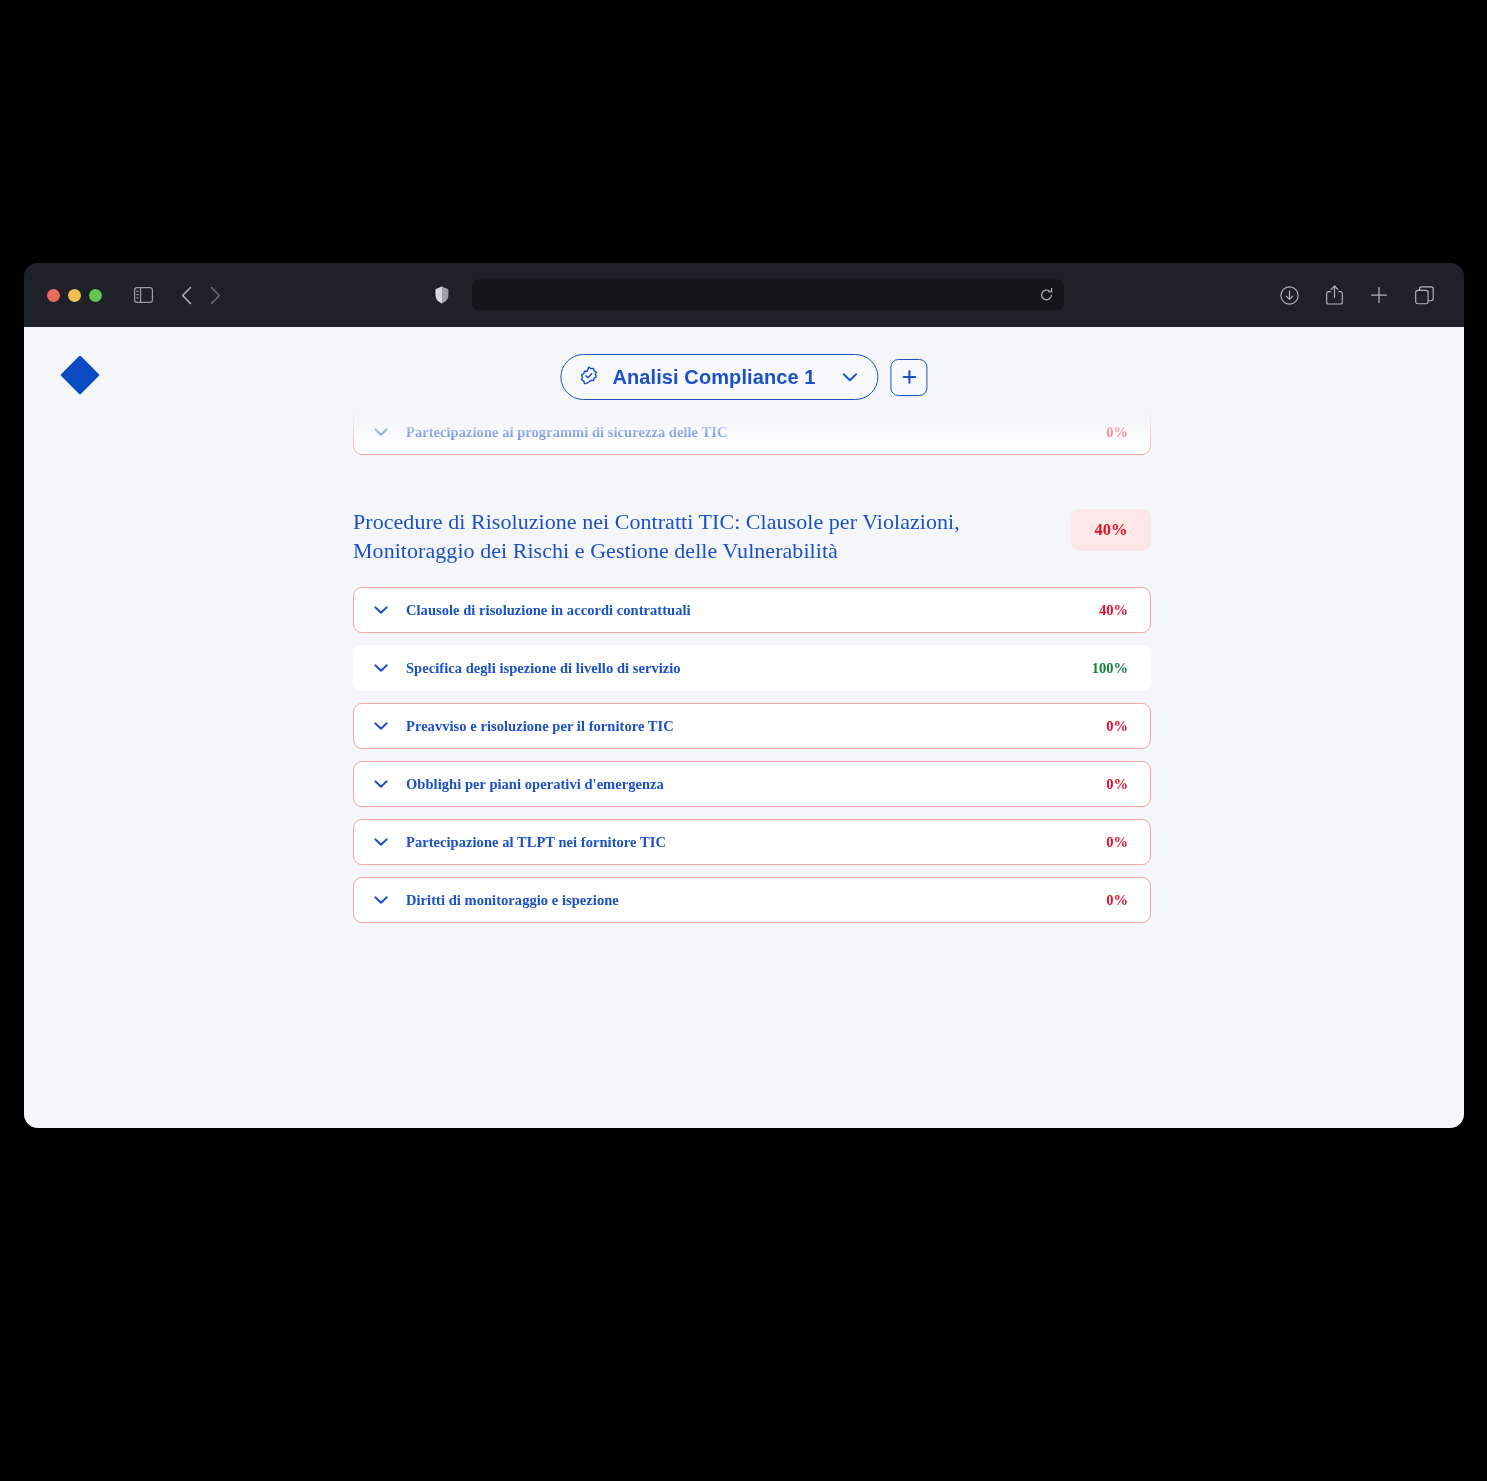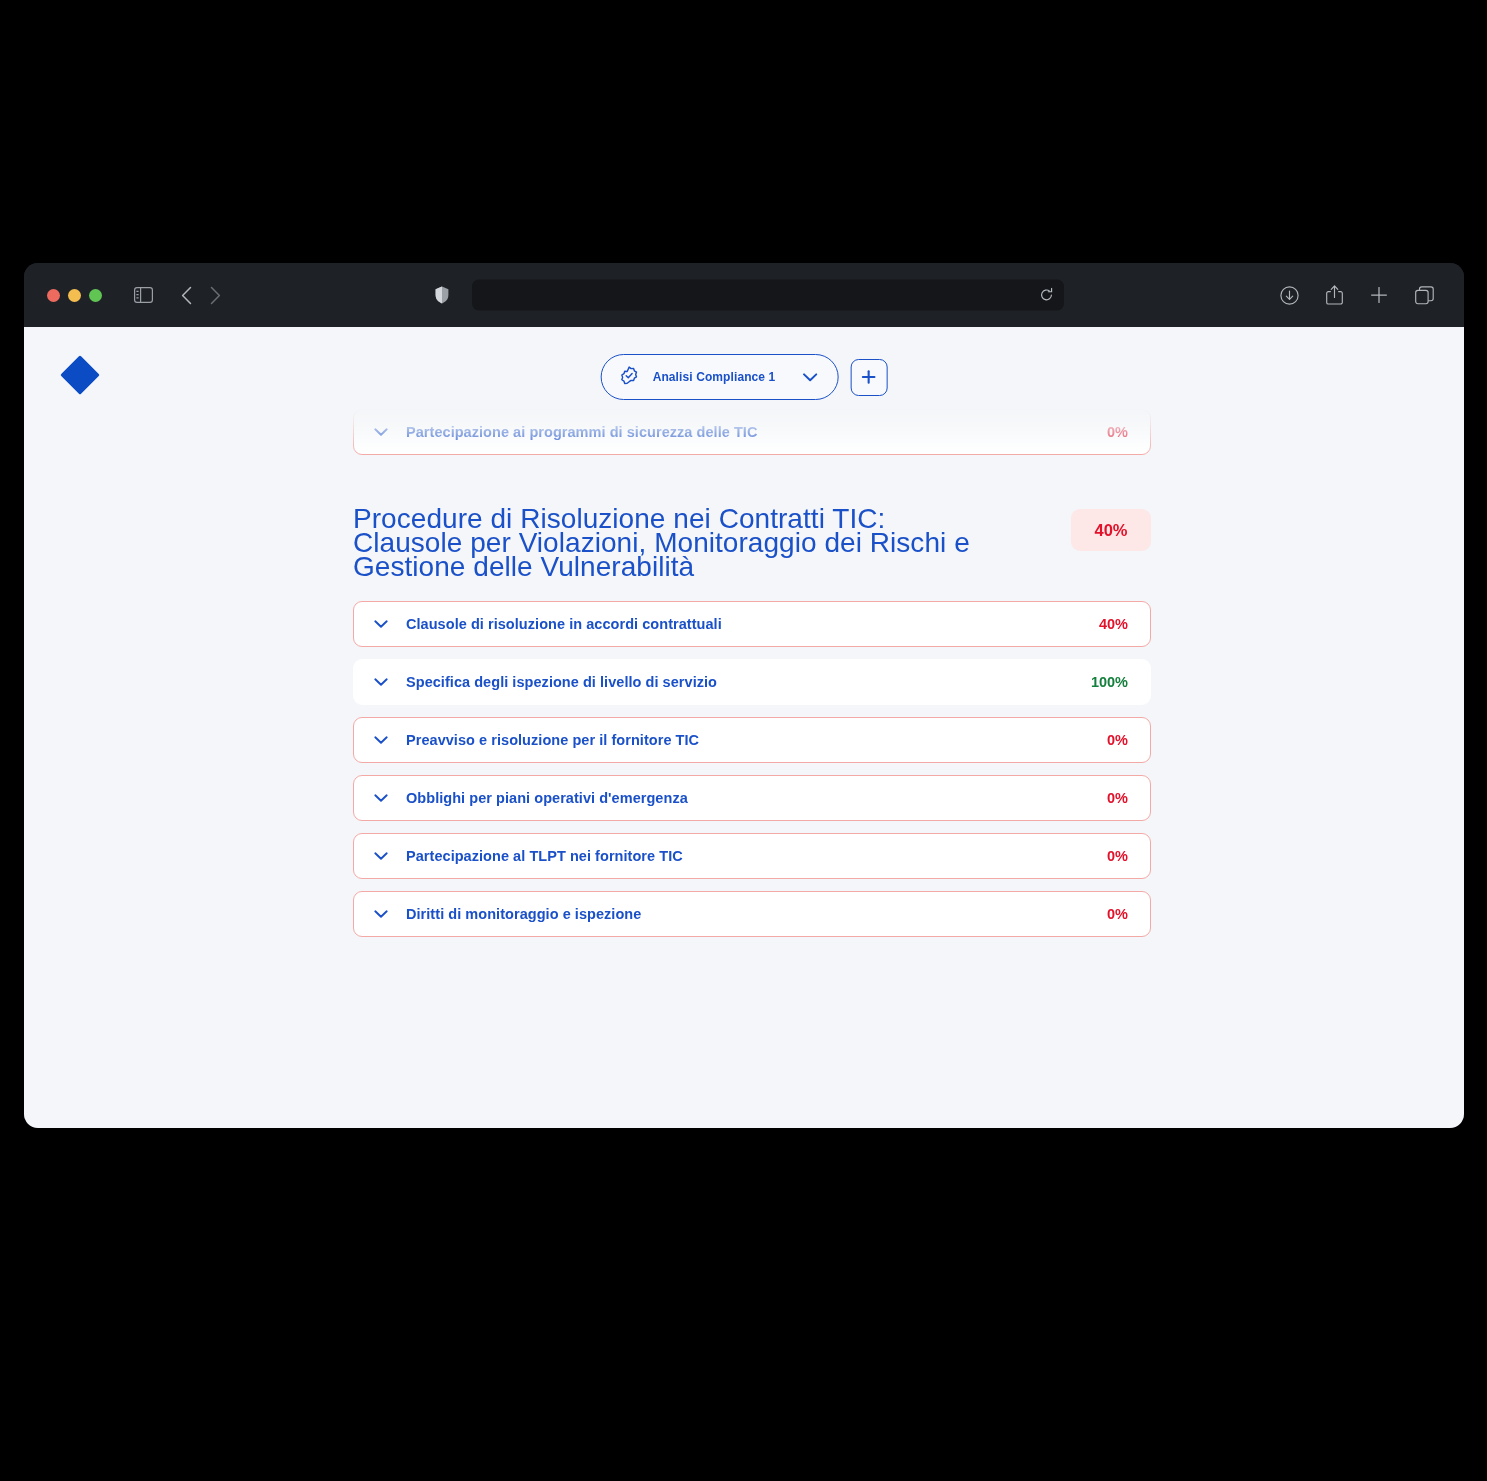--- a/index.html
+++ b/index.html
@@ -133,21 +133,21 @@
     align-items: center;
     gap: 13px;
     height: 46px;
     padding: 0 20px 0 17px;
     border: 1.6px solid #1a50c8;
     border-radius: 23px;
     background: #f7f9fc;
     cursor: pointer;
   }
   .analysis-select-label {
-    font-size: 12px;
+    font-size: 20px;
     font-weight: 600;
     color: #1a50c8;
     letter-spacing: 0.1px;
     white-space: nowrap;
   }
   .chevron-select { margin-left: 14px; display: inline-flex; }
 
   .add-analysis-btn {
     width: 37px;
     height: 37px;
@@ -157,20 +157,21 @@
     display: flex;
     align-items: center;
     justify-content: center;
     cursor: pointer;
   }
 
   
   .content-scroll {
     position: relative;
     padding: 0 0 40px 16px;
+    font-family: Liberation Serif, serif;
   }
 
   .list-wrap {
     width: 798px;
     margin: 0 auto;
   }
 
   .fade-item {
     -webkit-mask-image: linear-gradient(to bottom, rgba(0,0,0,0) 0%, rgba(0,0,0,0.25) 35%, rgba(0,0,0,1) 100%);
     mask-image: linear-gradient(to bottom, rgba(0,0,0,0) 0%, rgba(0,0,0,0.25) 35%, rgba(0,0,0,1) 100%);
@@ -214,22 +215,22 @@
   .section-head {
     display: flex;
     align-items: flex-start;
     justify-content: space-between;
     gap: 24px;
     margin-top: 52px;
     margin-bottom: 22px;
   }
 
   .section-title {
-    font-size: 28px;
-    line-height: 24px;
+    font-size: 22px;
+    line-height: 29px;
     font-weight: 500;
     color: #1a50c8;
     max-width: 640px;
     letter-spacing: 0.05px;
   }
 
   .section-badge {
     flex: none;
     min-width: 80px;
     height: 42px;

